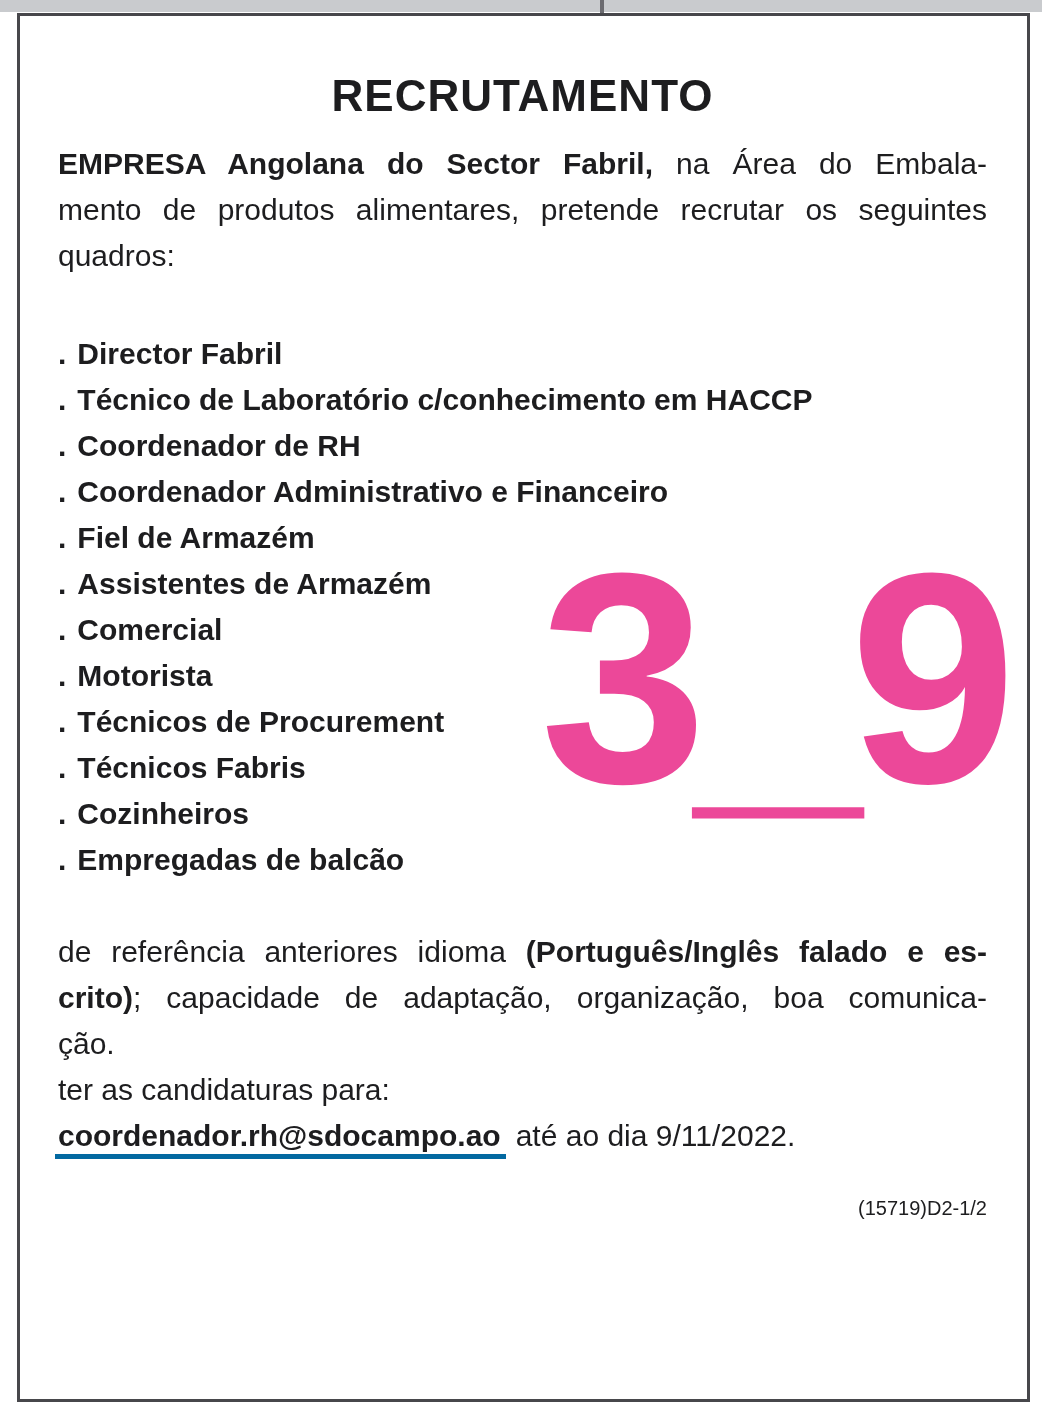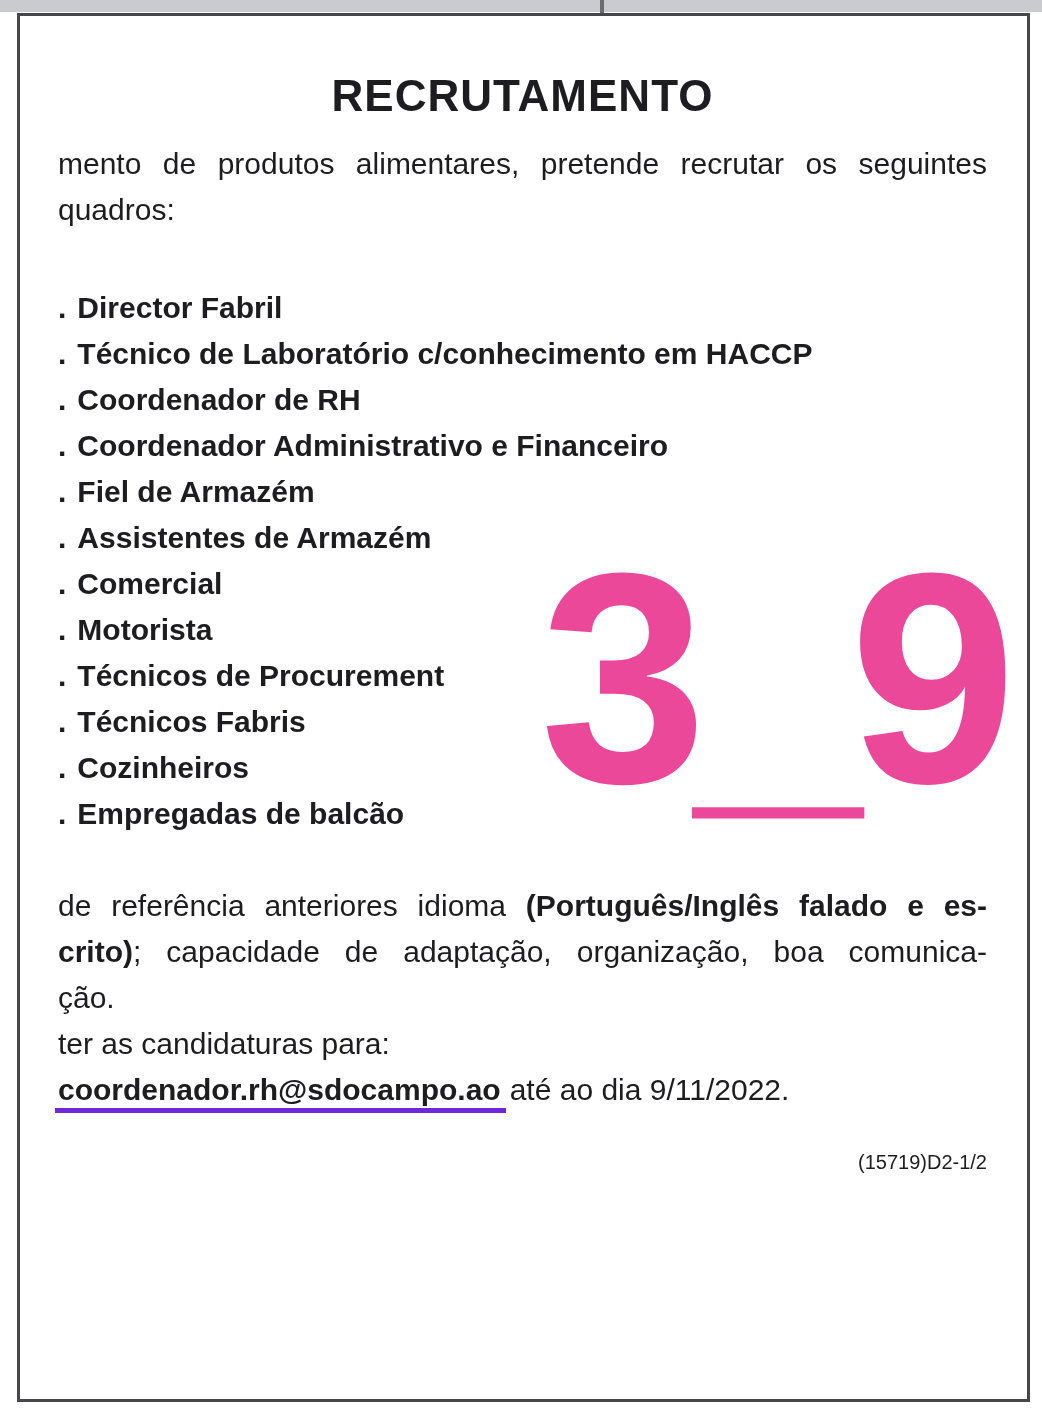--- a/index.html
+++ b/index.html
@@ -81,25 +81,25 @@
   .pos { height: 46px; }
   .bullet {
     display: inline-block;
     margin-right: 11px;
   }
   .profile-block { margin-top: 46px; }
   .email {
     font-weight: bold;
     display: inline-block;
     line-height: 34px;
-    border-bottom: 5px solid #6d28d9;
+    border-bottom: 5px solid #0369a1;
     padding: 0 5px 1px 3px;
     margin-left: -3px;
   }
-  .deadline { margin-left: 4px; }
+  .deadline { margin-left: 10px; }
   .footer {
     margin-top: 34px;
     text-align: right;
     font-size: 20px;
     line-height: 30px;
   }
 </style>
 </head>
 <body>
 
@@ -107,20 +107,21 @@
 <div class="scan-tick"></div>
 
 <div class="frame">
   <div class="watermark">3_9</div>
 
   <div class="content">
 
     <h1 class="title">RECRUTAMENTO</h1>
 
     <div class="para intro">
+      <div class="line stretch"><span class="b">EMPRESA Angolana do Sector Fabril,</span><span> na Área do Embala-</span></div>
       <div class="line stretch">mento de produtos alimentares, pretende recrutar os seguintes</div>
       <div class="line">quadros:</div>
     </div>
 
     <div class="positions">
       <div class="pos"><span class="bullet">.</span><span>Director Fabril</span></div>
       <div class="pos"><span class="bullet">.</span><span>Técnico de Laboratório c/conhecimento em HACCP</span></div>
       <div class="pos"><span class="bullet">.</span><span>Coordenador de RH</span></div>
       <div class="pos"><span class="bullet">.</span><span>Coordenador Administrativo e Financeiro</span></div>
       <div class="pos"><span class="bullet">.</span><span>Fiel de Armazém</span></div>

